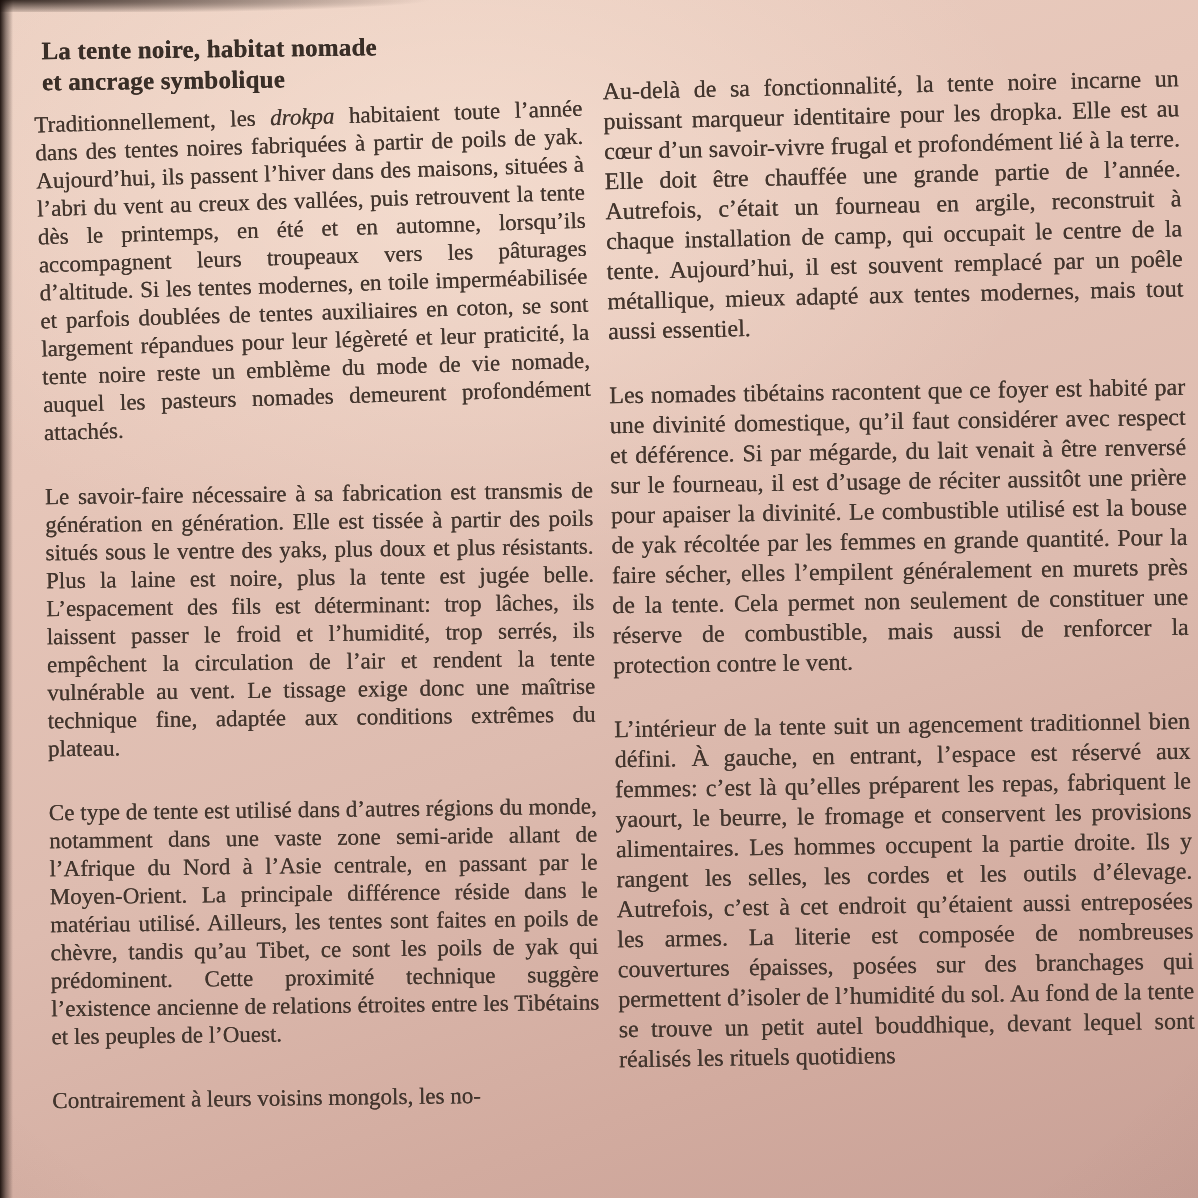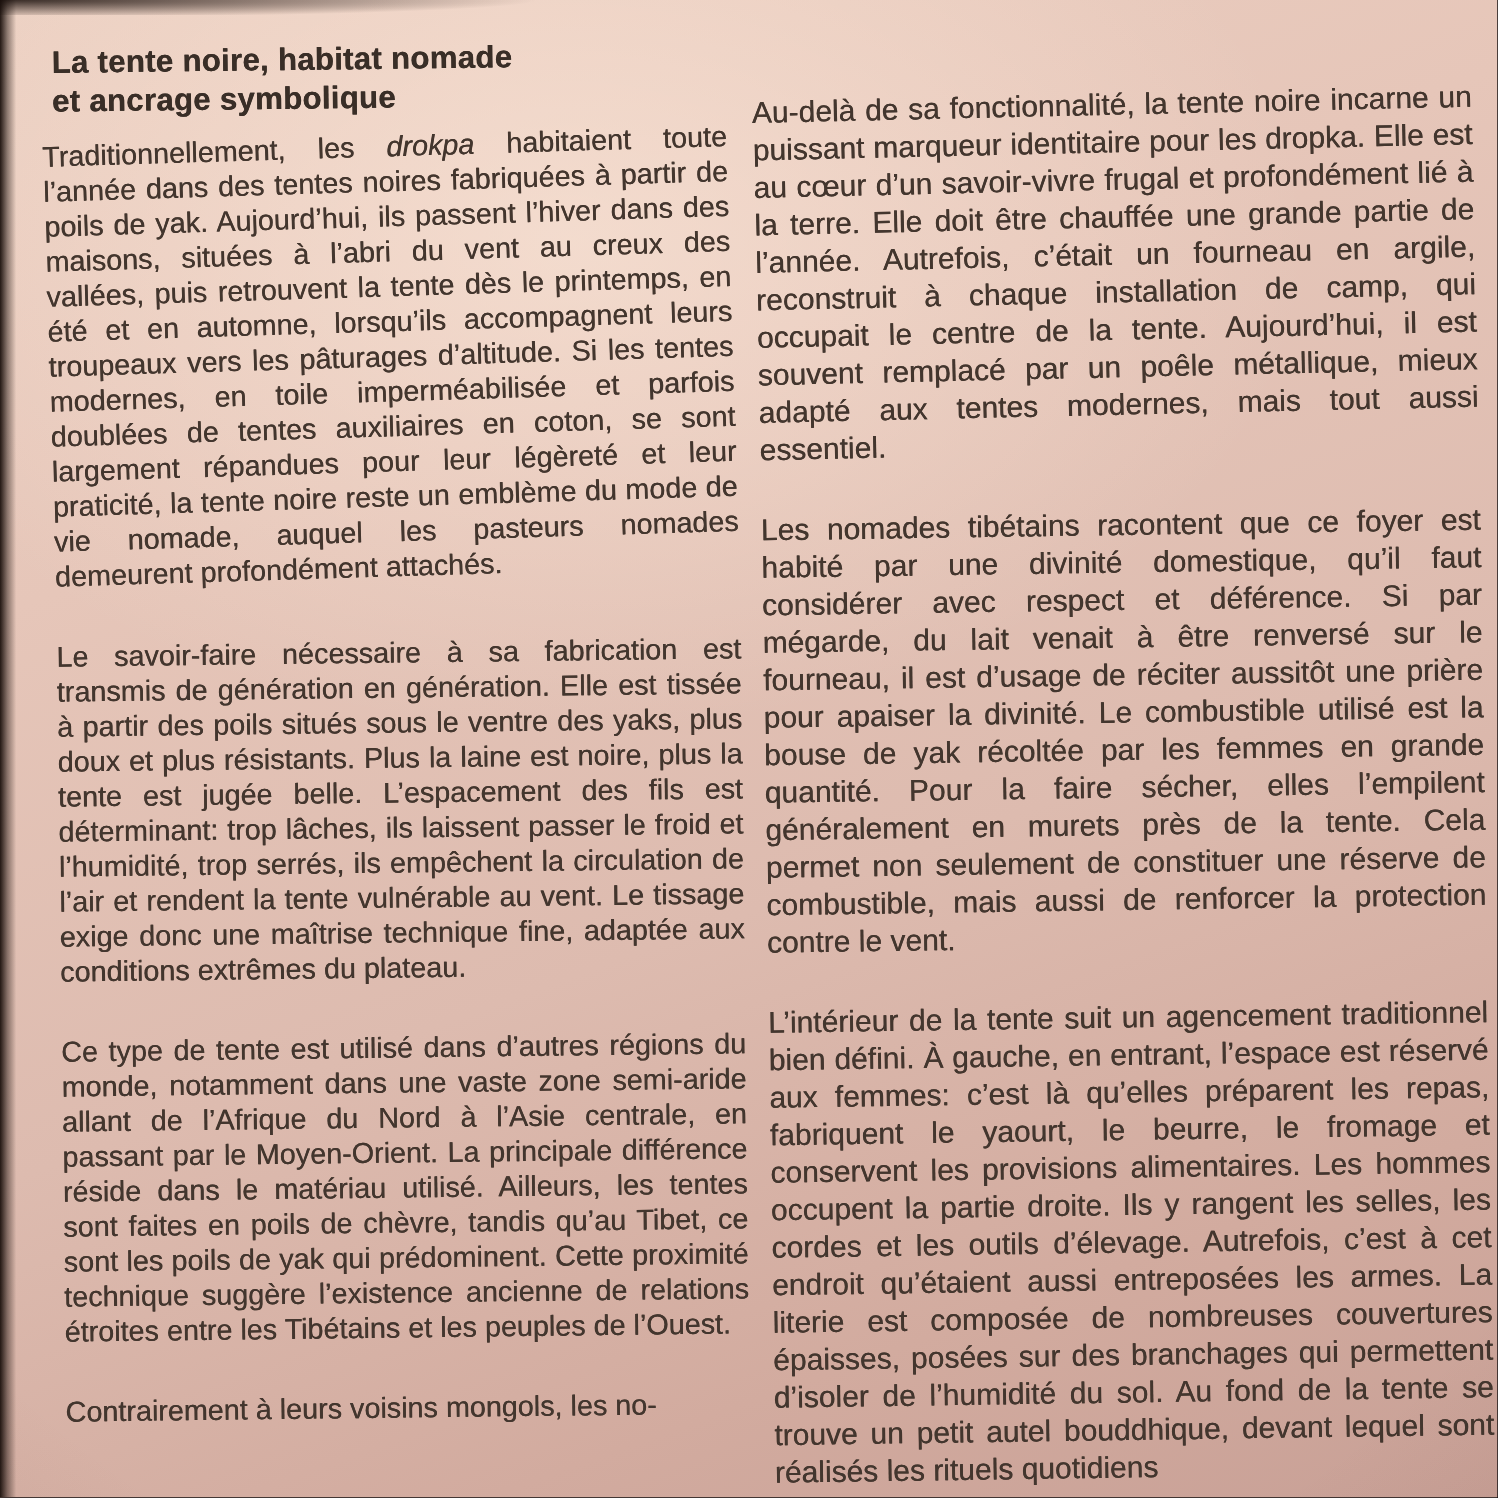--- a/index.html
+++ b/index.html
@@ -10,21 +10,21 @@
   .photo {
     position: relative;
     width: 1198px;
     height: 1198px;
     overflow: hidden;
     
     background:
       radial-gradient(90% 60% at 38% 16%, rgba(255,238,224,0.50) 0%, rgba(255,238,224,0) 55%),
       radial-gradient(125% 125% at 48% 42%, rgba(0,0,0,0) 55%, rgba(82,46,38,0.24) 100%),
       linear-gradient(160deg, #ecd0c2 0%, #e6c6b9 30%, #ddbbaf 58%, #d2ab9f 82%, #c8a096 100%);
-    font-family: Liberation Sans, sans-serif;
+    font-family: Liberation Serif, serif;
     color: #43362e;
   }
   
   .edge-left {
     position: absolute;
     left: 0; top: 0; bottom: 0;
     width: 13px;
     background: linear-gradient(90deg, rgba(24,14,10,0.95) 0%, rgba(24,14,10,0.45) 45%, rgba(24,14,10,0) 100%);
     z-index: 3;
   }

